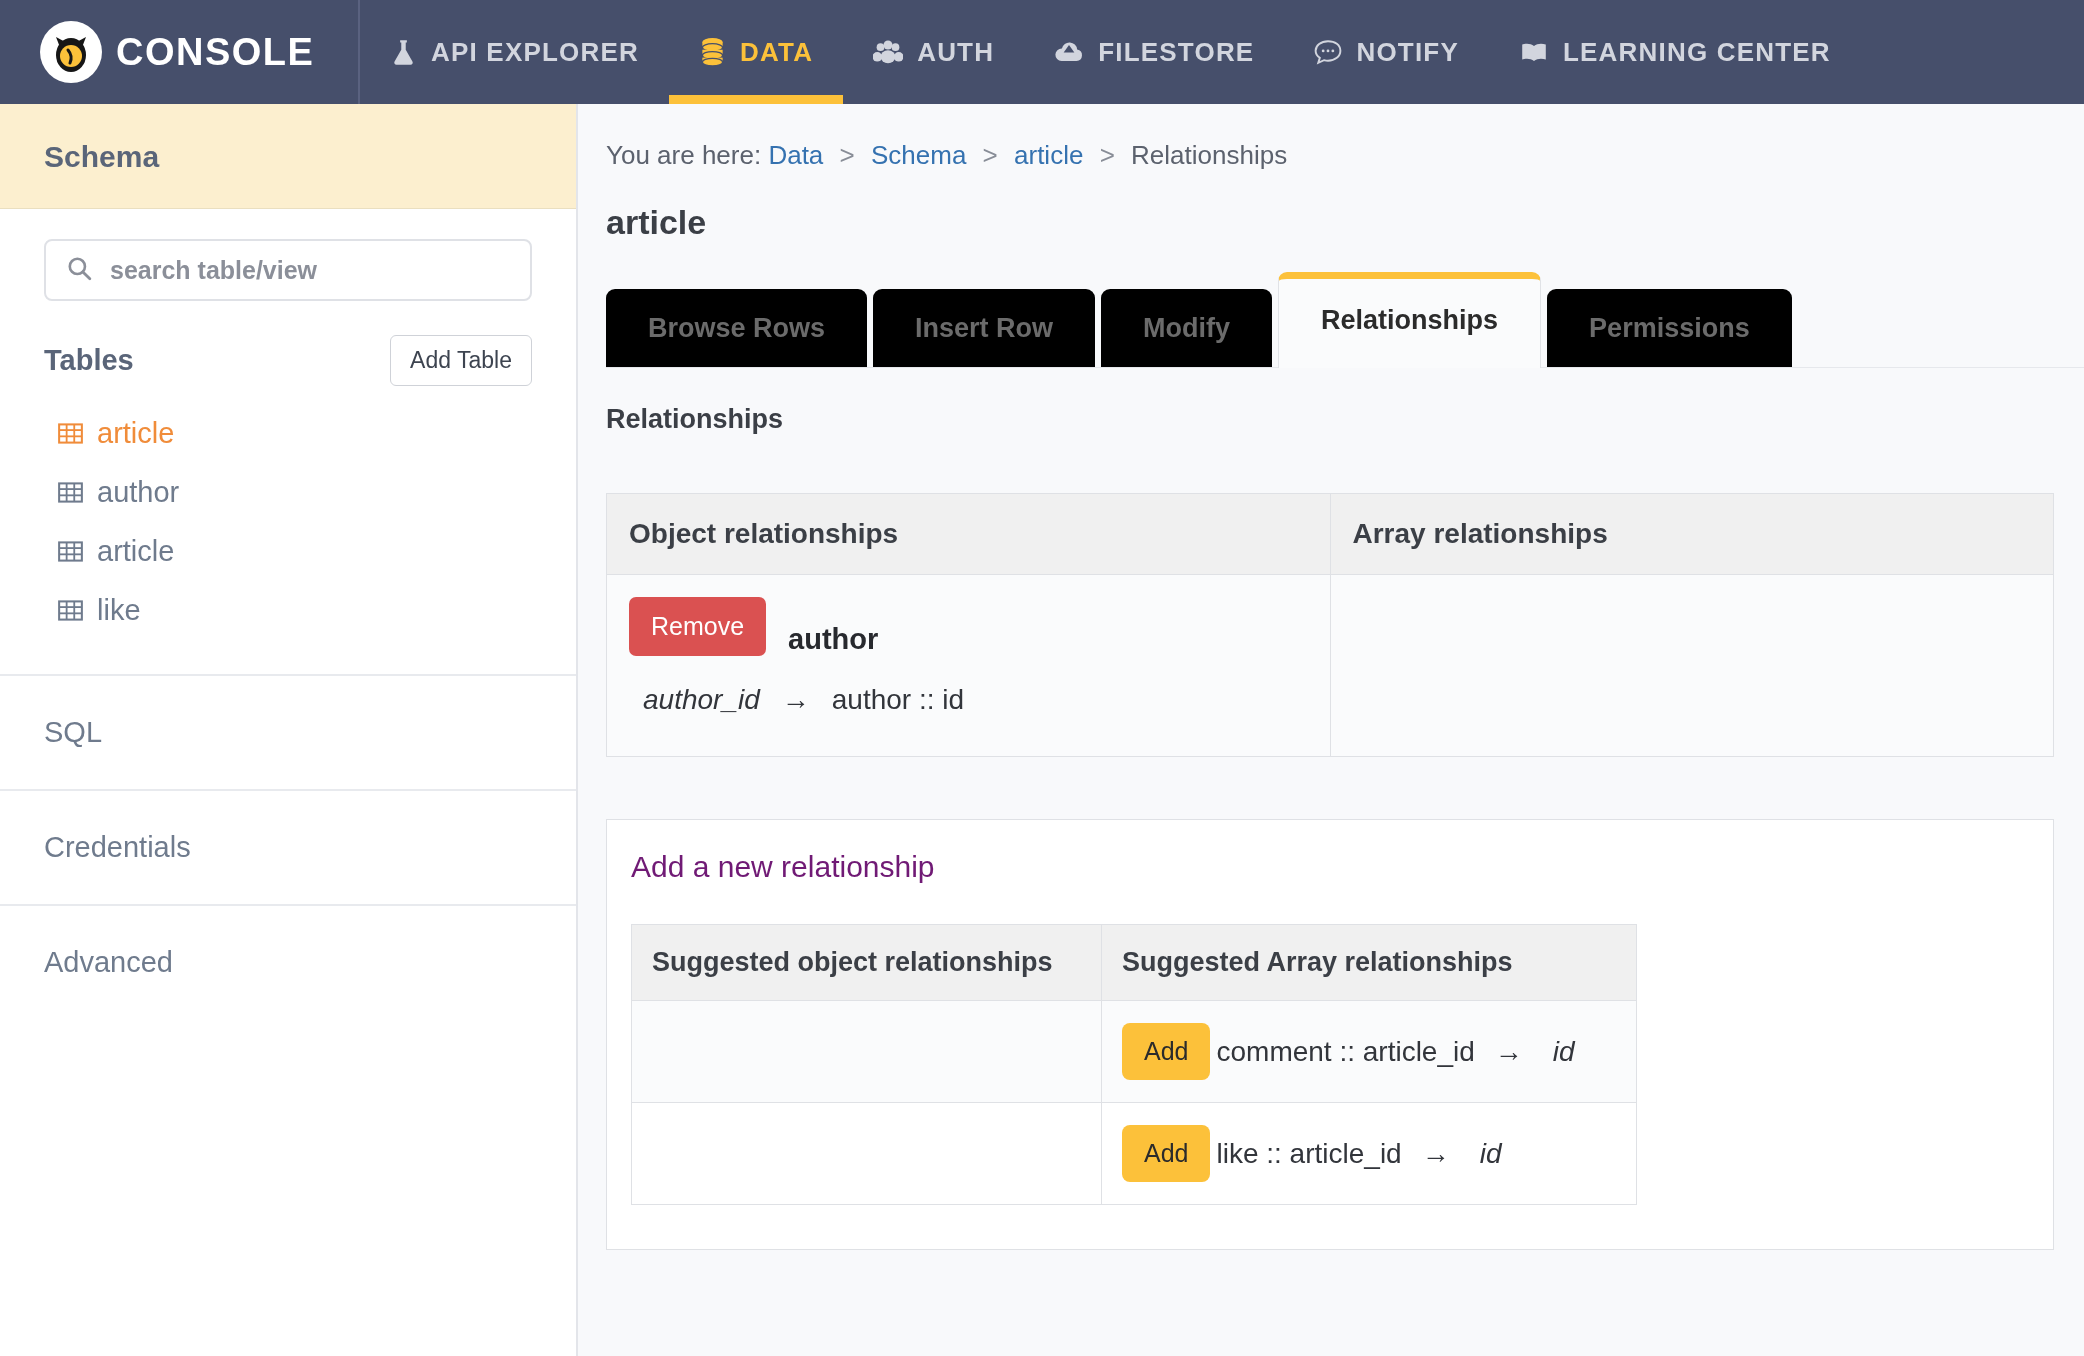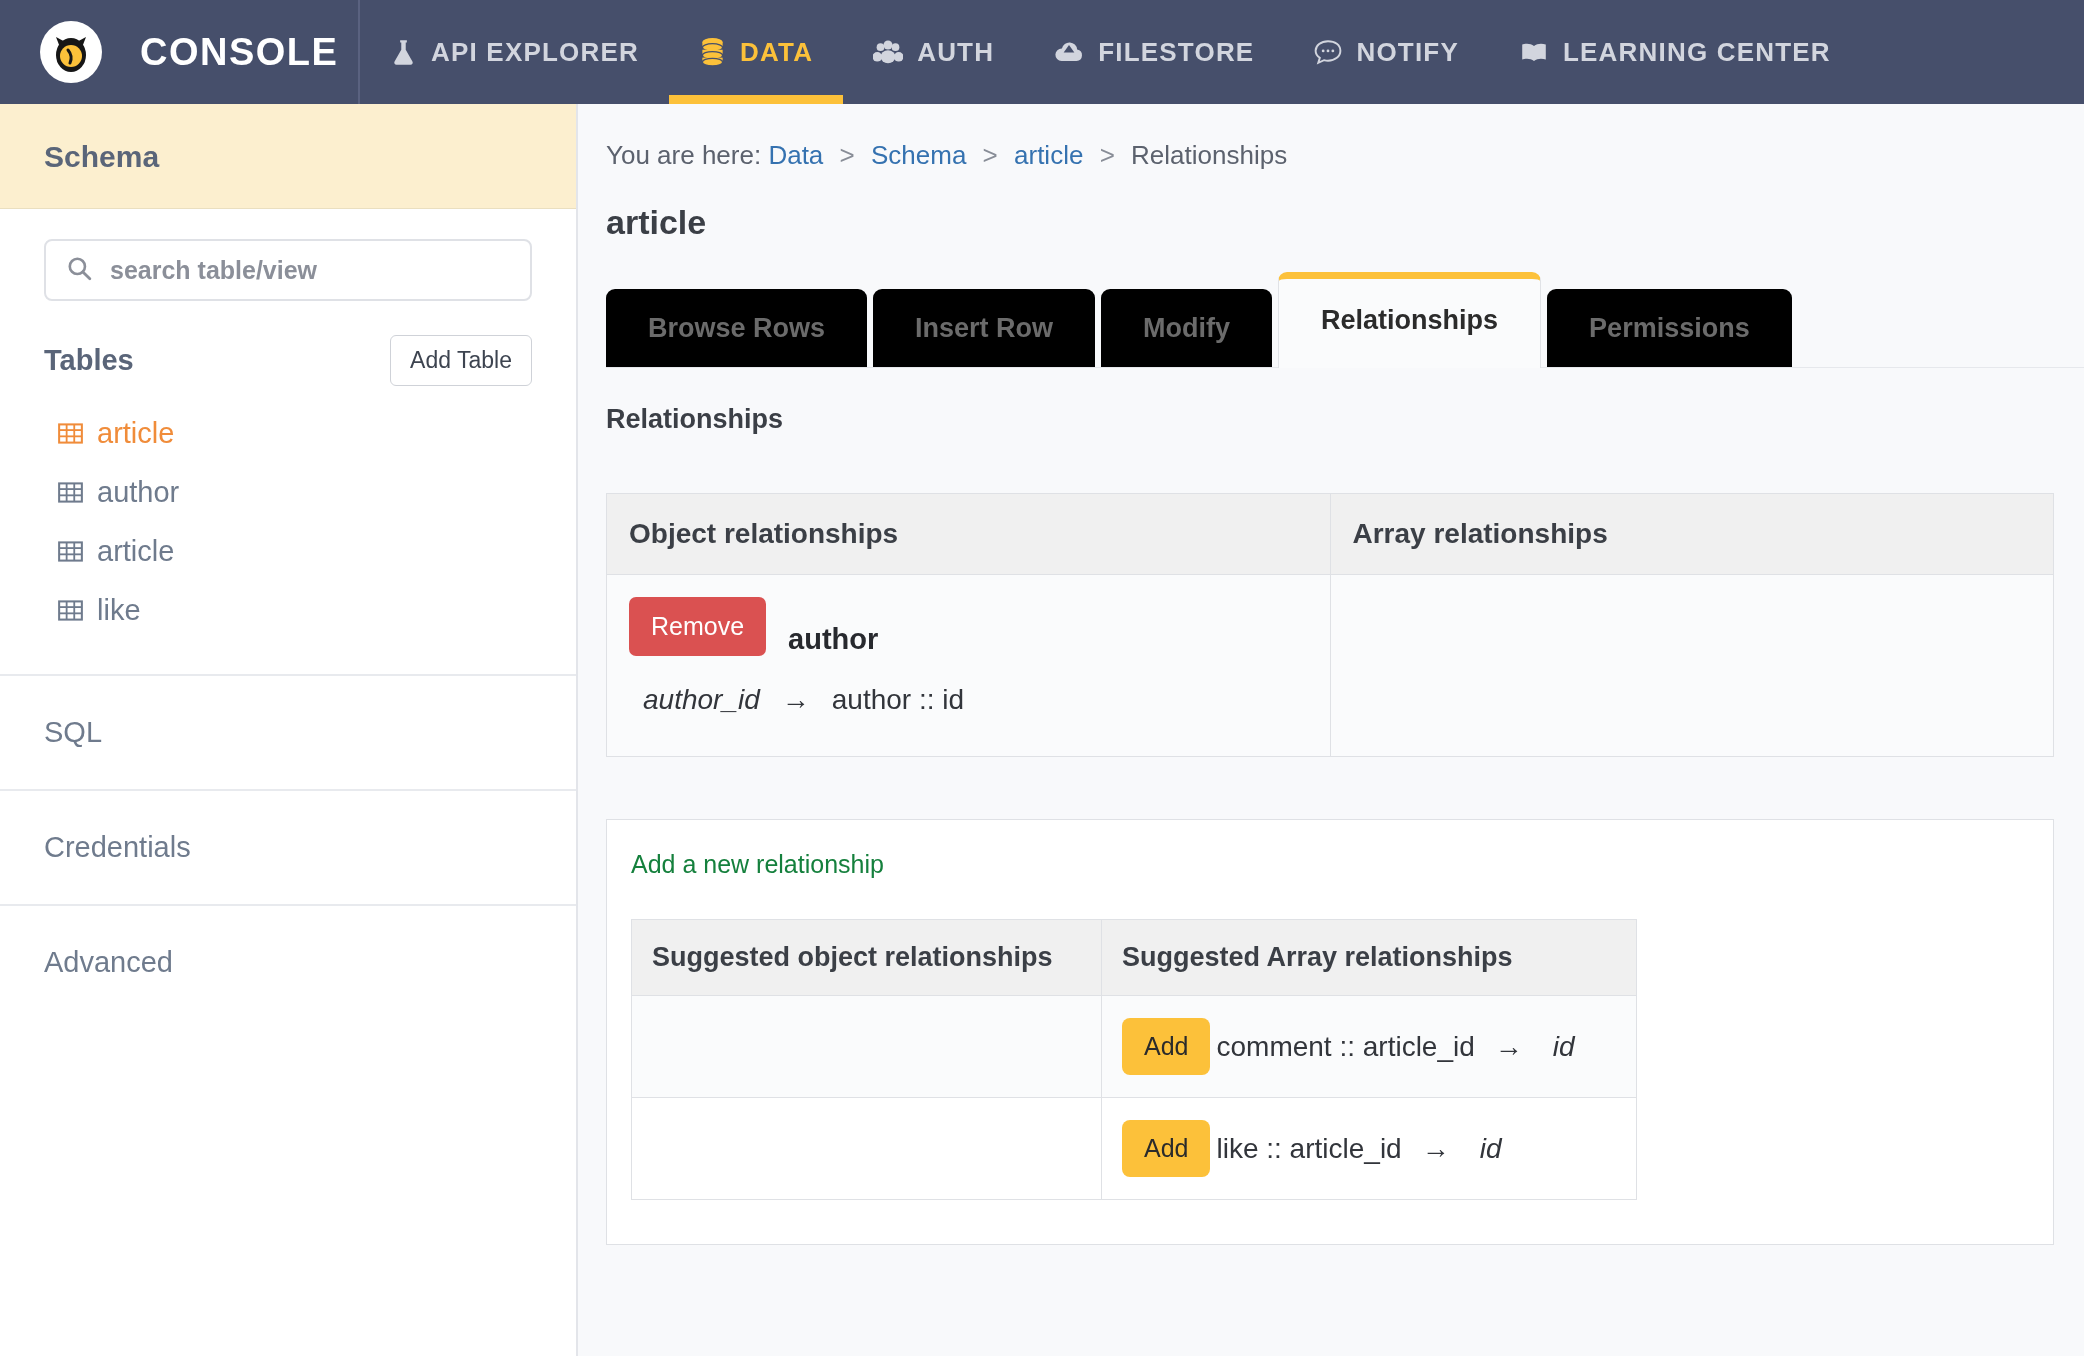--- a/index.html
+++ b/index.html
@@ -16,21 +16,21 @@
     height: 104px;
     background: #464f6b;
     display: flex;
     align-items: stretch;
     width: 100%;
   }
   .brand {
     width: 360px;
     display: flex;
     align-items: center;
-    gap: 38px;
+    gap: 14px;
     padding-left: 40px;
     border-right: 2px solid #5a6280;
     flex: 0 0 360px;
   }
   .brand-logo {
     width: 62px; height: 62px;
     border-radius: 50%;
     background: #ffffff;
     display: flex; align-items: center; justify-content: center;
     flex: 0 0 62px;
@@ -277,22 +277,22 @@
 
   
   .addnew-panel {
     margin: 62px 30px 0 28px;
     border: 1px solid #dfe1e5;
     background: #ffffff;
     width: calc(100% - 58px);
     padding: 30px 0 44px 0;
   }
   .addnew-title {
-    font-size: 25px;
-    color: #15803d;
+    font-size: 30px;
+    color: #701a75;
     padding: 0 0 0 24px;
   }
   .sugg-table {
     margin: 40px 0 0 24px;
     border-collapse: collapse;
     border: 1px solid #dfe1e5;
     width: 1005px;
     table-layout: fixed;
   }
   .sugg-table th {

